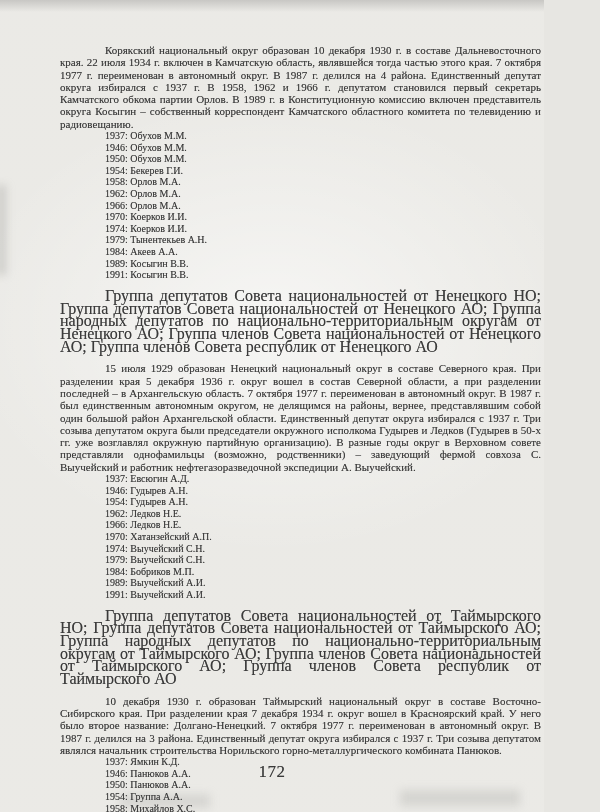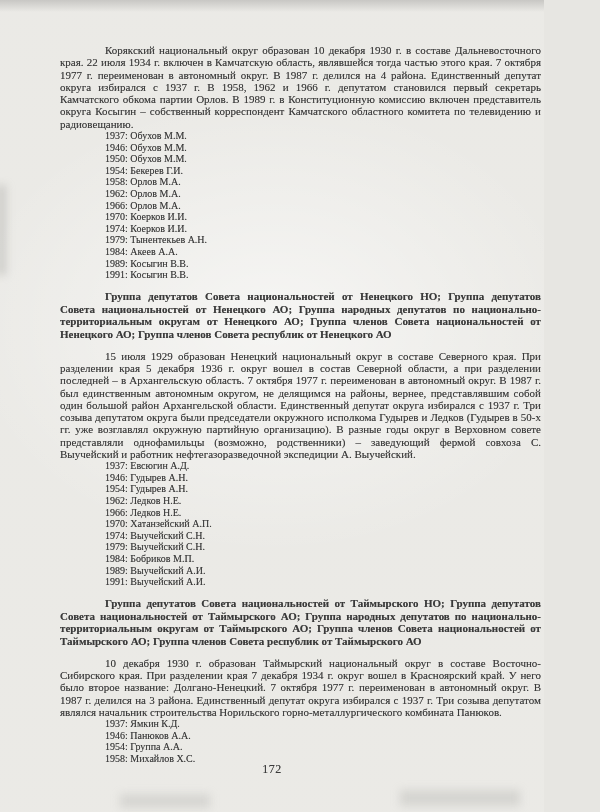--- a/index.html
+++ b/index.html
@@ -52,42 +52,42 @@
   }
   .body-par {
     margin: 0;
     font-size: 11px;
     line-height: 12.3px;
     text-align: justify;
     text-indent: 45px;
   }
   .group-heading {
     margin: 9px 0 9px 0;
-    font-size: 11px;
+    font-size: 16px;
     line-height: 12.7px;
-    font-weight: bold;
+    font-weight: normal;
     text-align: justify;
     text-indent: 45px;
   }
   .deputies {
     margin: 0;
     padding: 0 0 0 45px;
     font-size: 10px;
     line-height: 11.6px;
     list-style: none;
   }
   .deputy {
     white-space: nowrap;
   }
   .page-number {
     position: absolute;
     left: 0; right: 0;
     top: 762px;
     text-align: center;
-    font-size: 12px;
+    font-size: 17px;
     letter-spacing: 0.5px;
   }
 </style>
 </head>
 <body>
 
 <div class="page">
 
   <div class="scan-edge-top"></div>
   <div class="scan-smudge smudge-left"></div>
@@ -132,20 +132,21 @@
           <li class="deputy">1991: Выучейский А.И.</li>
         </ul>
     </section>
 
     <section>
       <p class="group-heading">Группа депутатов Совета национальностей от Таймырского НО; Группа депутатов Совета национальностей от Таймырского АО; Группа народных депутатов по национально-территориальным округам от Таймырского АО; Группа членов Совета национальностей от Таймырского АО; Группа членов Совета республик от Таймырского АО</p>
       <p class="body-par">10 декабря 1930 г. образован Таймырский национальный округ в составе Восточно-Сибирского края. При разделении края 7 декабря 1934 г. округ вошел в Красноярский край. У него было второе название: Долгано-Ненецкий. 7 октября 1977 г. переименован в автономный округ. В 1987 г. делился на 3 района. Единственный депутат округа избирался с 1937 г. Три созыва депутатом являлся начальник строительства Норильского горно-металлургического комбината Панюков.</p>
       <ul class="deputies">
           <li class="deputy">1937: Ямкин К.Д.</li>
           <li class="deputy">1946: Панюков А.А.</li>
+          <li class="deputy">1950: Панюков А.А.</li>
           <li class="deputy">1954: Группа А.А.</li>
           <li class="deputy">1958: Михайлов Х.С.</li>
         </ul>
     </section>
 
   </div>
 
   <div class="page-number">172</div>
 
 </div>

